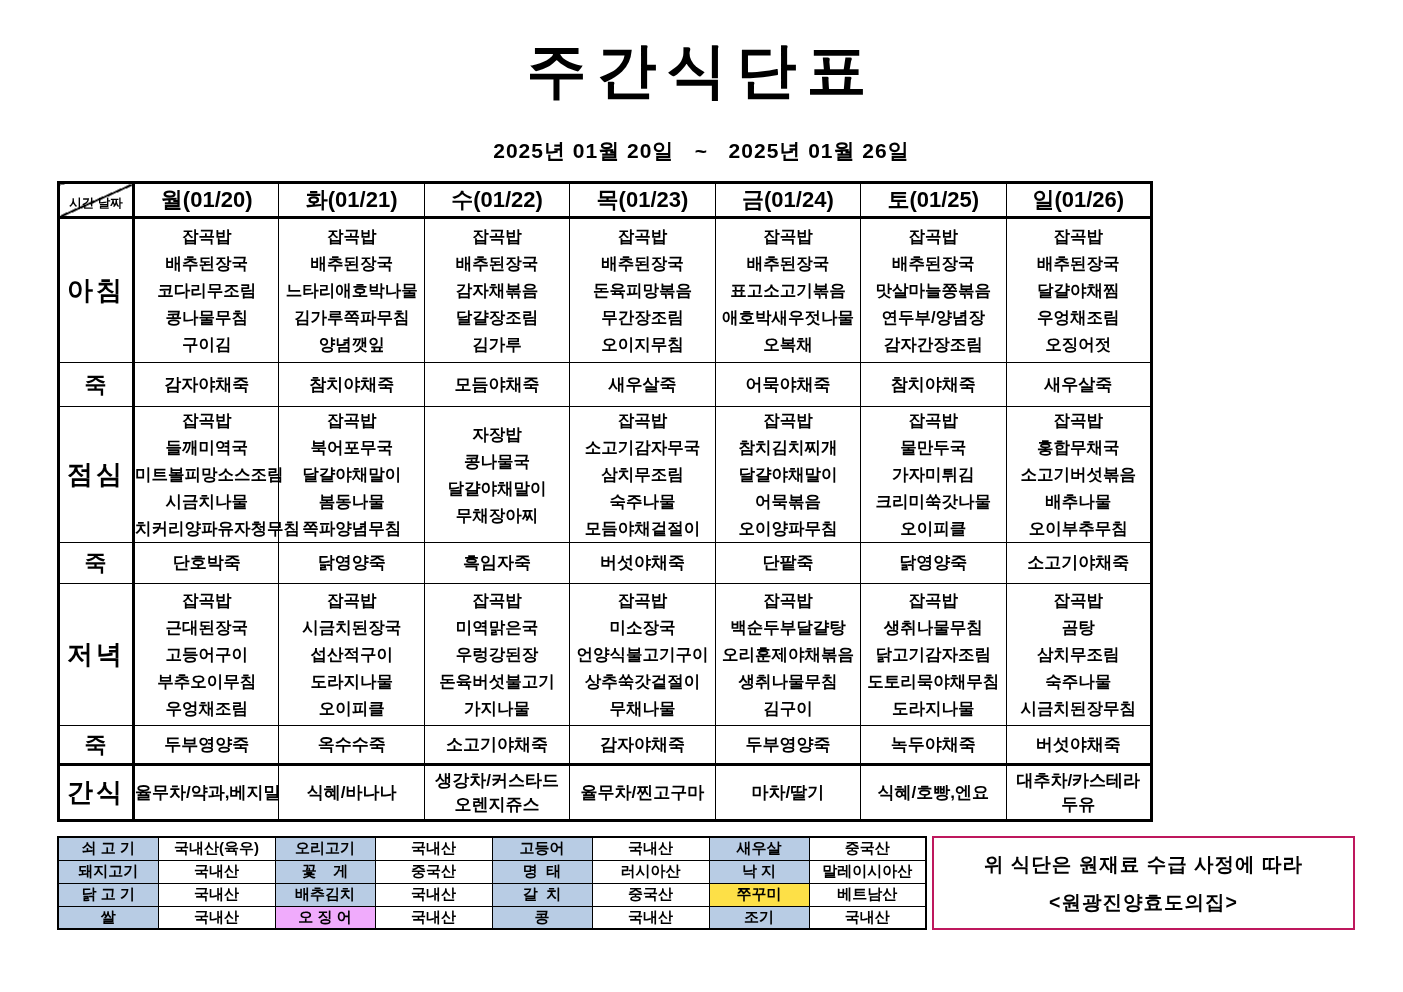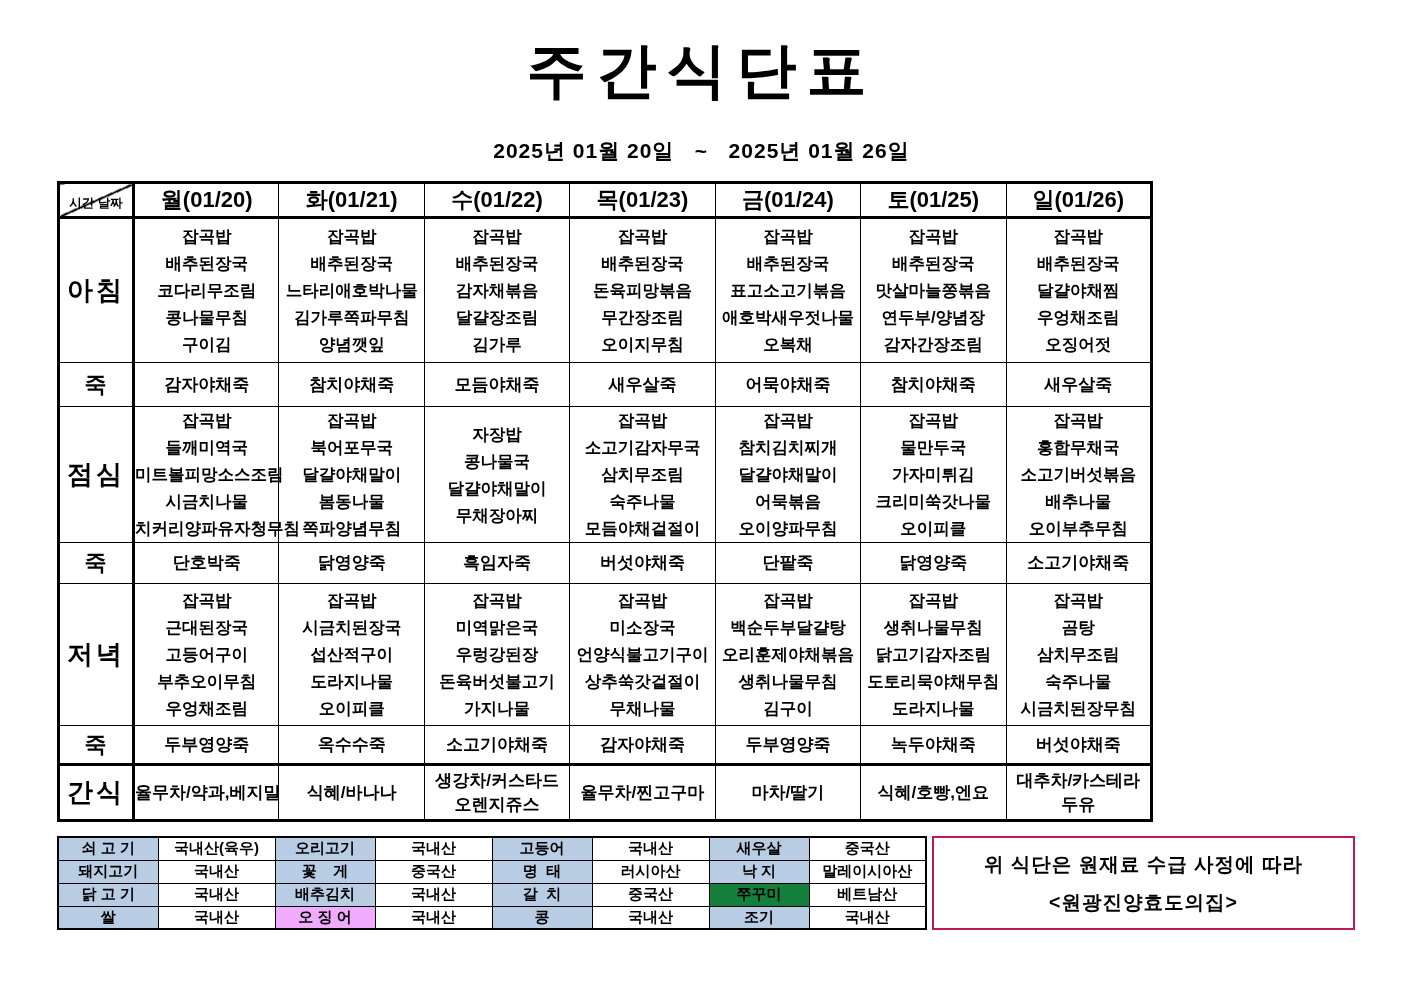--- a/index.html
+++ b/index.html
@@ -344,21 +344,21 @@
             <td class="olabel" style="background: rgb(184, 204, 228);">낙 지</td>
             <td class="oval">말레이시아산</td>
           </tr>
           <tr>
             <td class="olabel" style="background: rgb(184, 204, 228);">닭 고 기</td>
             <td class="oval">국내산</td>
             <td class="olabel" style="background: rgb(184, 204, 228); margin-top: 19px;">배추김치</td>
             <td class="oval">국내산</td>
             <td class="olabel" style="background: rgb(184, 204, 228);">갈  치</td>
             <td class="oval">중국산</td>
-            <td class="olabel" style="background: #15803d;">쭈꾸미</td>
+            <td class="olabel" style="background: #fde047;">쭈꾸미</td>
             <td class="oval">베트남산</td>
           </tr>
           <tr>
             <td class="olabel" style="background: rgb(184, 204, 228);">쌀</td>
             <td class="oval">국내산</td>
             <td class="olabel" style="background: #f0abfc;">오 징 어</td>
             <td class="oval">국내산</td>
             <td class="olabel" style="background: rgb(184, 204, 228);">콩</td>
             <td class="oval">국내산</td>
             <td class="olabel" style="background: rgb(184, 204, 228);">조기</td>

